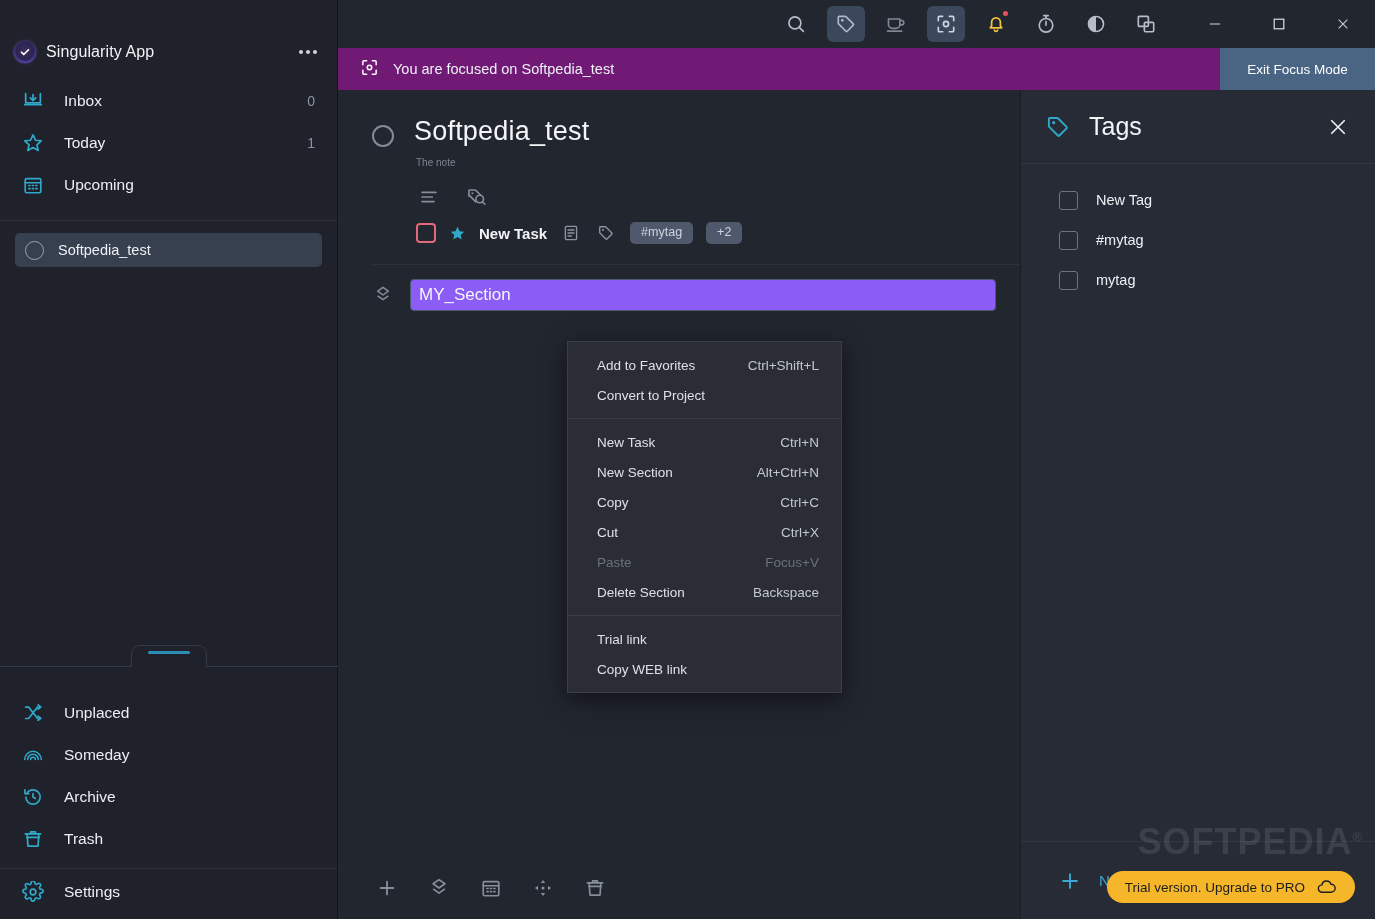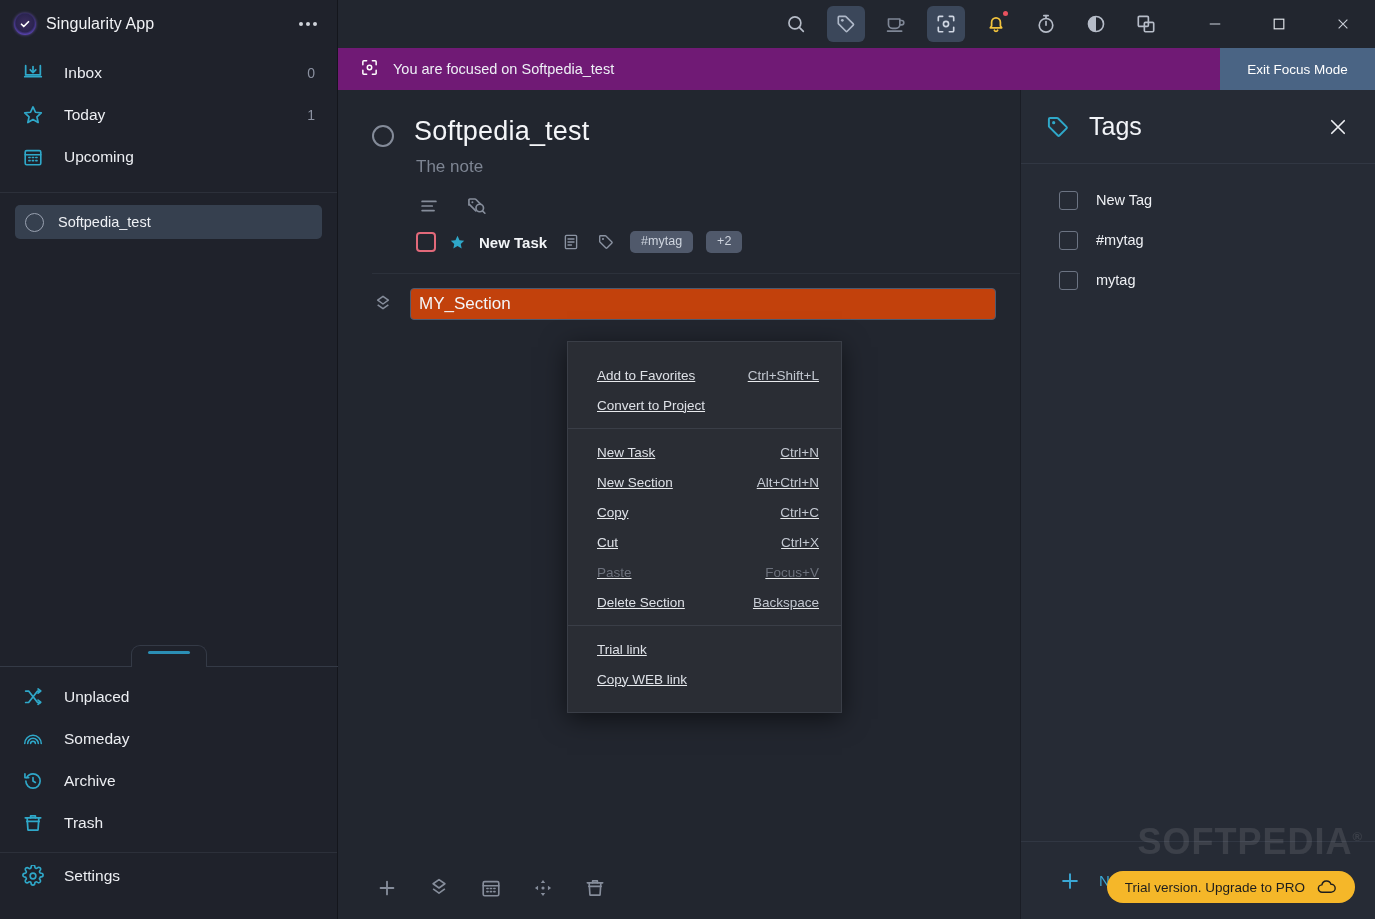--- a/index.html
+++ b/index.html
@@ -20,21 +20,21 @@
   #sidebar {
     width: 338px; height: 919px;
     background: #1f222b;
     display: flex; flex-direction: column;
     position: relative;
     flex: 0 0 338px;
     border-right: 1px solid #14161c;
   }
   .sb-header {
     height: 48px; display: flex; align-items: center;
-    padding: 0 14px 0 14px; gap: 10px;
+    padding: 0 14px 0 14px; gap: 10px; margin-top: 28px;
   }
   .logo-mark {
     width: 22px; height: 22px; border-radius: 50%;
     background: radial-gradient(circle at 50% 45%, #3b2d5e 0%, #2b2450 55%, #6b4fd8 78%, #9b7cf0 100%);
     display: flex; align-items: center; justify-content: center;
     flex: 0 0 22px;
     box-shadow: 0 0 3px rgba(140,110,240,.6);
   }
   .logo-mark svg { width: 12px; height: 12px; }
   .app-title {
@@ -75,21 +75,21 @@
     position: absolute; left: 131px; top: 645px; width: 76px; height: 22px;
     border: 1px solid #343a46; border-bottom: none;
     border-top-left-radius: 9px; border-top-right-radius: 9px;
     background: #1f222b;
     display: flex; align-items: center; justify-content: center;
     cursor: pointer;
   }
   .sb-handle i { width: 42px; height: 3px; border-radius: 2px; background: #2b8fb5; display:block; margin-top:-9px;}
   .sb-handle-line { position:absolute; left:0; top:666px; width: 338px; height:1px; background:#343a46; }
 
-  .sb-bottom { padding: 14px 0 16px 0; }
+  .sb-bottom { padding: 14px 0 0 0; }
   .sb-divider2 { height: 1px; background: #2c303a; margin: 8px 0; }
   .sb-settings { padding-bottom: 12px; }
 
   
   #right { flex: 1; display: flex; flex-direction: column; position: relative; }
 
   
   #topbar {
     height: 48px; background: #22262f;
     display: flex; align-items: center; justify-content: flex-end;
@@ -134,21 +134,21 @@
   #content {
     flex: 1; position: relative; background: #22262f;
     display: flex; flex-direction: column; min-width: 0;
   }
   .proj-head { padding: 26px 0 0 34px; display: flex; align-items: flex-start; gap: 20px; }
   .proj-head-circle {
     width: 22px; height: 22px; border-radius: 50%; border: 2px solid #848b99;
     margin-top: 9px; flex: 0 0 22px; cursor: pointer;
   }
   .proj-head-title { font-size: 27px; font-weight: 400; color: #f4f5f8; letter-spacing: .2px; }
-  .proj-note { font-size: 17px; color: #7e8593; padding: 10px 0 0 2px; }
+  .proj-note { font-size: 10px; color: #7e8593; padding: 10px 0 0 2px; }
   .proj-tools { display: flex; gap: 22px; padding: 16px 0 0 2px; }
   .proj-tools .t { width: 26px; height: 26px; display:flex; align-items:center; justify-content:center; cursor:pointer; }
   .proj-tools svg { width: 24px; height: 22px; }
 
   .task-row {
     display: flex; align-items: center; gap: 13px;
     padding: 12px 0 0 2px;
   }
   .task-check {
     width: 20px; height: 20px; border-radius: 4px;
@@ -165,21 +165,21 @@
 
   .content-sep { height: 1px; background: #2c313b; margin: 20px 0 0 34px; }
 
   .section-row {
     display: flex; align-items: center; gap: 16px;
     padding: 14px 0 0 34px; padding-right: 24px;
   }
   .sec-icon { width: 22px; height: 22px; display:flex;align-items:center;justify-content:center;flex:0 0 22px;cursor:pointer;}
   .sec-icon svg { width: 20px; height: 22px; }
   .sec-input {
-    flex: 1; height: 32px; background: #c2410c; border: 1px solid #4d5a70;
+    flex: 1; height: 32px; background: #8b5cf6; border: 1px solid #4d5a70;
     border-radius: 4px; color: #f3f5f8; font-size: 17px;
     font-family: "Liberation Sans", sans-serif;
     padding: 0 8px; outline: none;
   }
 
   
   #content-bottom {
     height: 62px; display: flex; align-items: center; gap: 26px;
     padding-left: 36px; background: #22262f;
   }
@@ -220,21 +220,21 @@
     cursor: pointer;
   }
   .tp-plus svg { width: 22px; height: 22px; display:block; }
   .tp-newtag { font-size: 15px; color: #3aa7d4; }
 
   
   #ctxmenu {
     position: absolute; left: 567px; top: 341px; width: 275px;
     background: #2a2d34; border: 1px solid #3a3e47;
     box-shadow: 0 6px 24px rgba(0,0,0,.55);
-    padding: 18px 0; z-index: 60; text-decoration: underline;
+    padding: 8px 0; z-index: 60;
   }
   .cm-item {
     height: 30px; display: flex; align-items: center;
     padding: 0 22px 0 29px; cursor: pointer;
   }
   .cm-label { font-size: 13.5px; color: #dde0e6; flex: 1; }
   .cm-key { font-size: 13.5px; color: #c2c7d0; }
   .cm-item.disabled { cursor: default; }
   .cm-item.disabled .cm-label, .cm-item.disabled .cm-key { color: #6c717c; }
   .cm-sep { height: 1px; background: #3a3e47; margin: 8px 0; }

